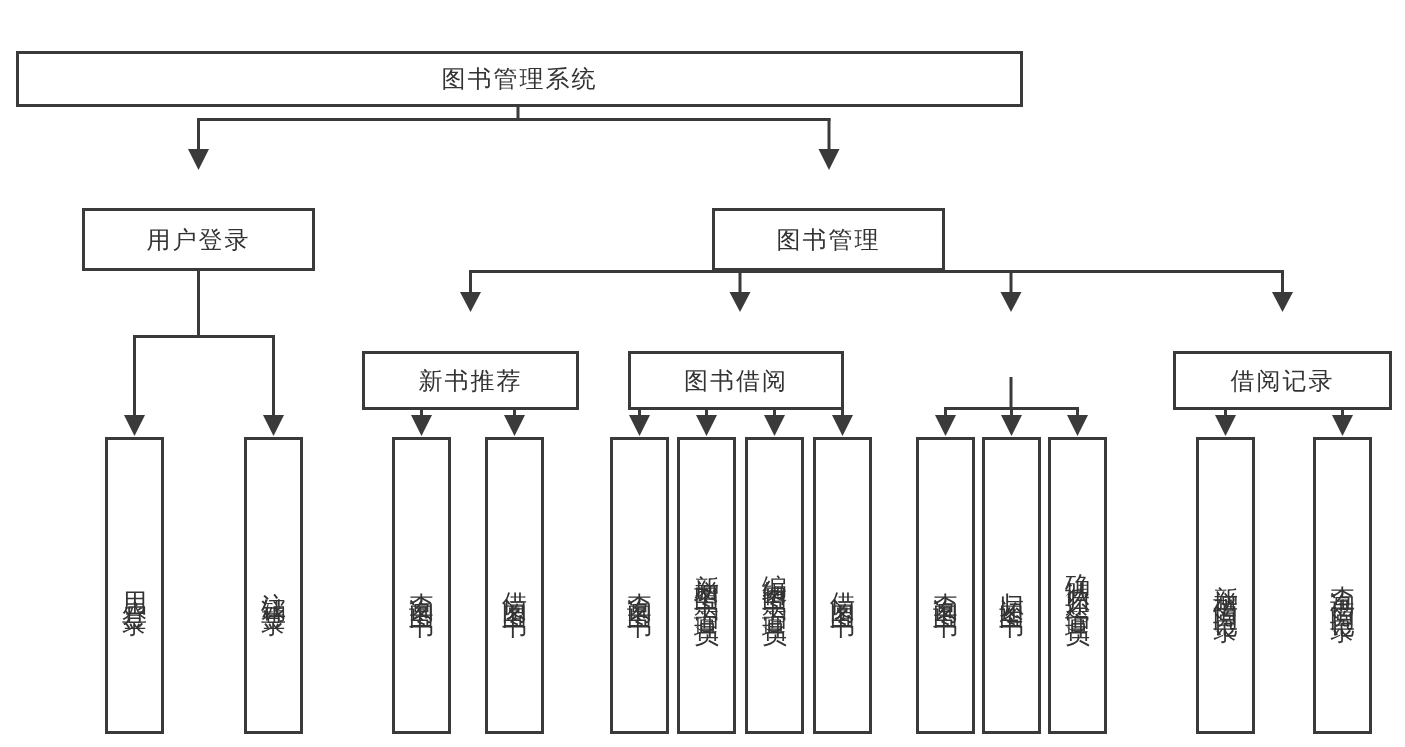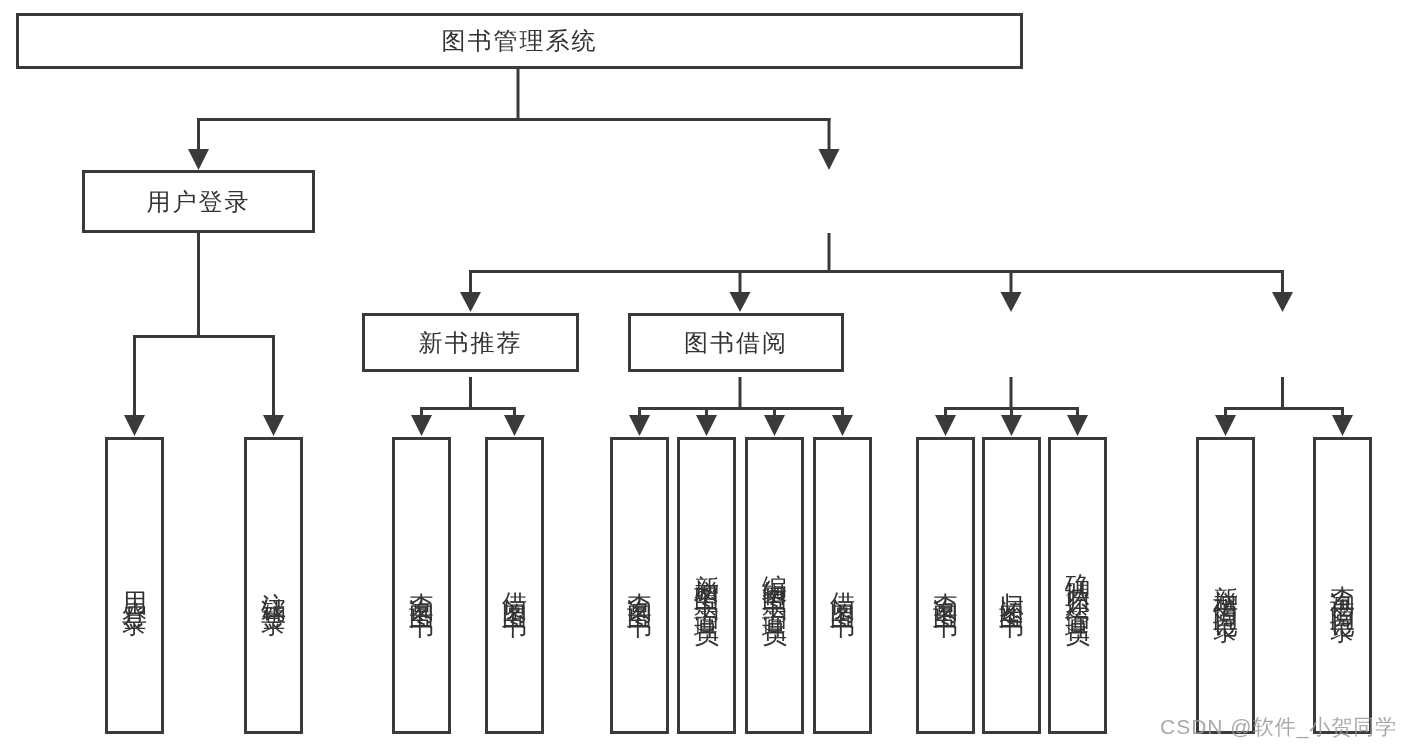--- a/index.html
+++ b/index.html
@@ -18,20 +18,21 @@
   }
   #connectors{position:absolute;left:0;top:0;width:1405px;height:747px;}
   #connectors line{stroke:var(--line);stroke-width:3;}
   #connectors polygon{fill:var(--line);}
   .box{
     position:absolute;box-sizing:border-box;
     border:3px solid var(--line);background:#fff;
     display:flex;align-items:center;justify-content:center;
     color:var(--text);font-size:24px;letter-spacing:2px;
     white-space:nowrap;
+    margin-top:38px;
   }
   .root{left:16px;top:13px;width:1007px;height:56px;}
   .l2{top:170px;width:233px;height:63px;}
   .l3{top:313px;height:59px;}
   .vbox{
     position:absolute;box-sizing:border-box;
     top:437px;width:59px;height:297px;
     border:3px solid var(--line);background:#fff;
     display:flex;align-items:center;justify-content:center;
     writing-mode:vertical-rl;text-orientation:mixed;
@@ -106,36 +107,37 @@
     <polygon points="935,415 956,415 945.5,436"></polygon>
     <polygon points="1001,415 1022,415 1011.5,436"></polygon>
     <polygon points="1067,415 1088,415 1077.5,436"></polygon>
     <polygon points="1215,415 1236,415 1225.5,436"></polygon>
     <polygon points="1332,415 1353,415 1342.5,436"></polygon>
   </svg>
 
   <div class="box root">图书管理系统</div>
 
   <div class="box l2" style="left:82px">用户登录</div>
+  <div class="box l2" style="left:712px">图书管理</div>
 
   <div class="box l3" style="left:362px;width:217px">新书推荐</div>
   <div class="box l3" style="left:628px;width:216px">图书借阅</div>
+  <div class="box l3" style="left:1173px;width:219px">借阅记录</div>
 
   <div class="vbox" style="left:105px">用户登录</div>
   <div class="vbox" style="left:244px">注销登录</div>
 
   <div class="vbox" style="left:392px">查询图书</div>
   <div class="vbox" style="left:485px">借阅图书</div>
 
   <div class="vbox" style="left:610px">查询图书</div>
   <div class="vbox" style="left:677px">新增图书（管理员）</div>
   <div class="vbox" style="left:745px">编辑图书（管理员）</div>
   <div class="vbox" style="left:813px">借阅图书</div>
 
   <div class="vbox" style="left:916px">查询图书</div>
   <div class="vbox" style="left:982px">归还图书</div>
   <div class="vbox" style="left:1048px">确认归还（管理员）</div>
 
   <div class="vbox" style="left:1196px">新增借阅记录</div>
   <div class="vbox" style="left:1313px">查询借阅记录</div>
 
-  <div class="watermark">CSDN @软件_小贺同学</div>
 </div>
 
 </body></html>

